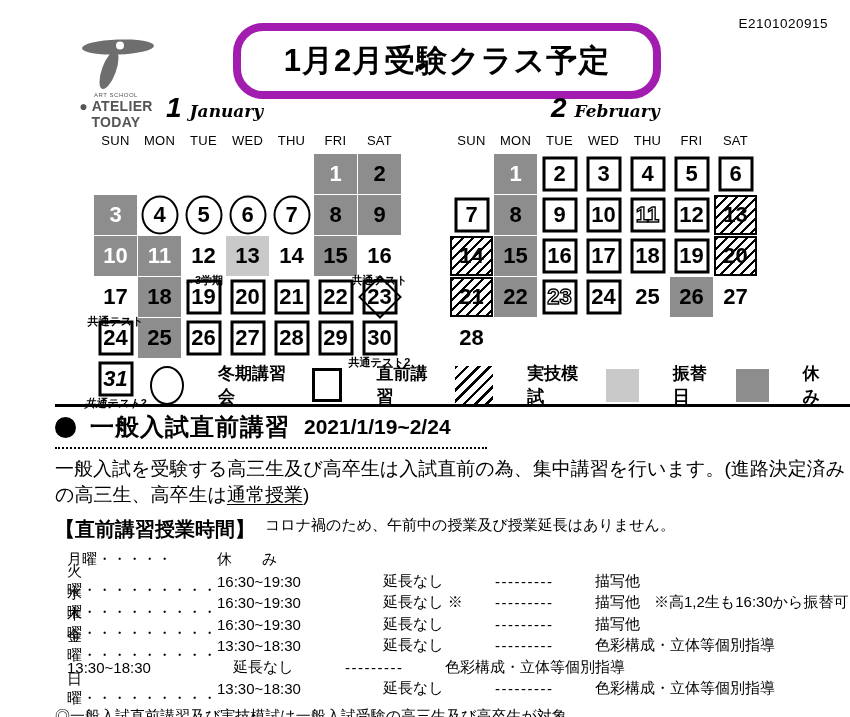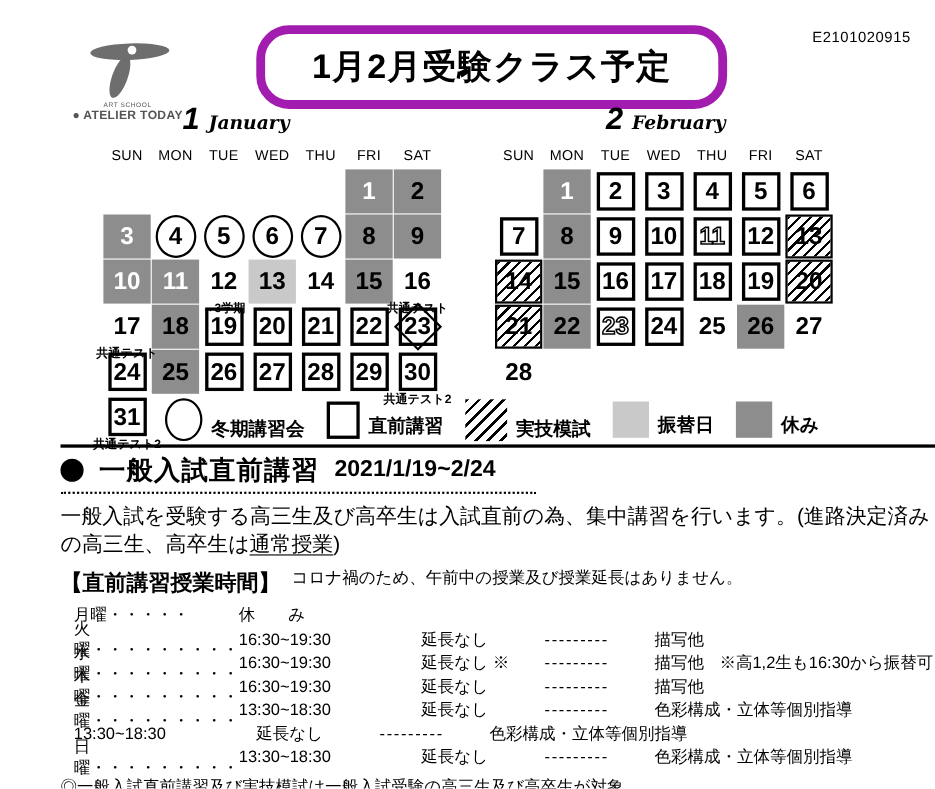--- a/index.html
+++ b/index.html
@@ -1,25 +1,25 @@
 <!DOCTYPE html>
 <html style="--dark: #8d8d8d; --light: #c9c9c9;"><head>
 <meta charset="utf-8">
 <style>
   html,body{margin:0;padding:0;background:#fff;}
   .page{position:relative;width:850px;height:717px;background:#fff;color:#000;
         font-family:"Liberation Sans",sans-serif;overflow:hidden;}
   
   .logo{position:absolute;left:56px;top:38px;width:120px;text-align:center;}
   .logo-text1{font-size:6px;color:#555;letter-spacing:.5px;margin-top:-2px;}
-  .logo-text2{font-size:11px;color:#555;font-weight:bold;letter-spacing:.3px;}
+  .logo-text2{font-size:14px;color:#555;font-weight:bold;letter-spacing:.3px;}
   .title-box{position:absolute;left:233px;top:23px;width:412px;height:60px;border:8px solid #a21caf;
              border-radius:30px;display:flex;align-items:center;justify-content:center;
              font-size:31px;font-weight:bold;letter-spacing:1px;}
-  .doc-code{position:absolute;right:22px;top:26px;font-size:13.5px;letter-spacing:.5px;}
+  .doc-code{position:absolute;right:22px;top:16px;font-size:13.5px;letter-spacing:.5px;}
   
   .month-label{position:absolute;display:flex;align-items:baseline;gap:8px;}
   .month-num{font-size:28px;font-weight:bold;font-style:italic;}
   .month-name{font-size:17px;font-weight:bold;font-style:italic;font-family:"DejaVu Serif",serif;}
   
   .cal{position:absolute;width:309px;}
   .cal-head{display:grid;grid-template-columns:repeat(7,43px);gap:1px;margin-bottom:6px;}
   .dow{text-align:center;font-size:13px;letter-spacing:.3px;}
   .cal-grid{display:grid;grid-template-columns:repeat(7,43px);grid-auto-rows:40px;gap:1px;}
   .cell{position:relative;display:flex;align-items:center;justify-content:center;
@@ -35,21 +35,21 @@
         left:50%;top:50%;transform:translate(-50%,-50%);box-sizing:border-box;}
   .diamond-overlay{position:absolute;width:31px;height:31px;border:2.5px solid #000;left:50%;top:50%;
         transform:translate(-50%,-50%) rotate(45deg);z-index:3;box-sizing:border-box;}
   .cell.hatch{border:2.5px solid #000;
         background:repeating-linear-gradient(135deg,#000 0 2px,transparent 2px 7px);}
   .cell.square-holiday .num{color:#fff;-webkit-text-stroke:1.4px #000;}
   .cellnote{position:absolute;bottom:-12px;left:50%;transform:translateX(-50%);
         font-size:11px;font-weight:bold;white-space:nowrap;z-index:4;}
   
   .legend{position:absolute;left:150px;top:362px;display:flex;align-items:center;}
-  .legend-item{display:flex;align-items:flex-end;margin-right:20px;}
+  .legend-item{display:flex;align-items:center;margin-right:20px;gap:26px;}
   .legend-sym{margin-right:8px;flex:none;box-sizing:border-box;}
   .sym-circle{width:34px;height:39px;border:2.5px solid #000;border-radius:50%;}
   .sym-square{width:30px;height:34px;border:3px solid #000;}
   .sym-hatch{width:38px;height:38px;
         background:repeating-linear-gradient(135deg,#000 0 2.5px,transparent 2.5px 8px);}
   .sym-diamond{width:29px;height:29px;border:2.5px solid #000;transform:rotate(45deg);margin:0 7px;}
   .sym-lightbox{width:33px;height:33px;background:var(--light,#c9c9c9);}
   .sym-darkbox{width:33px;height:33px;background:var(--dark,#8d8d8d);}
   .legend-label{font-size:17px;font-weight:bold;}
   .divider{position:absolute;left:55px;top:404px;width:795px;height:3px;background:#000;}
@@ -204,21 +204,21 @@
         <div class="cell square" style="grid-column-start: 5; grid-row-start: 5;">
           <span class="num">28</span>
         </div>
         <div class="cell square" style="grid-column-start: 6; grid-row-start: 5;">
           <span class="num">29</span>
         </div>
         <div class="cell square" style="grid-column-start: 7; grid-row-start: 5;">
           <span class="num">30</span>
           <span class="cellnote">共通テスト2</span>
         </div>
-        <div class="cell square" style="grid-column-start: 1; grid-row-start: 6;">
+        <div class="cell square" style="grid-column-start: 1; grid-row-start: 6; font-style: italic;">
           <span class="num">31</span>
           <span class="cellnote">共通テスト2</span>
         </div>
       </div>
     </div>
   <div class="cal" style="left:450px;top:133px;">
       <div class="cal-head">
         <span class="dow">SUN</span>
         <span class="dow">MON</span>
         <span class="dow">TUE</span>

